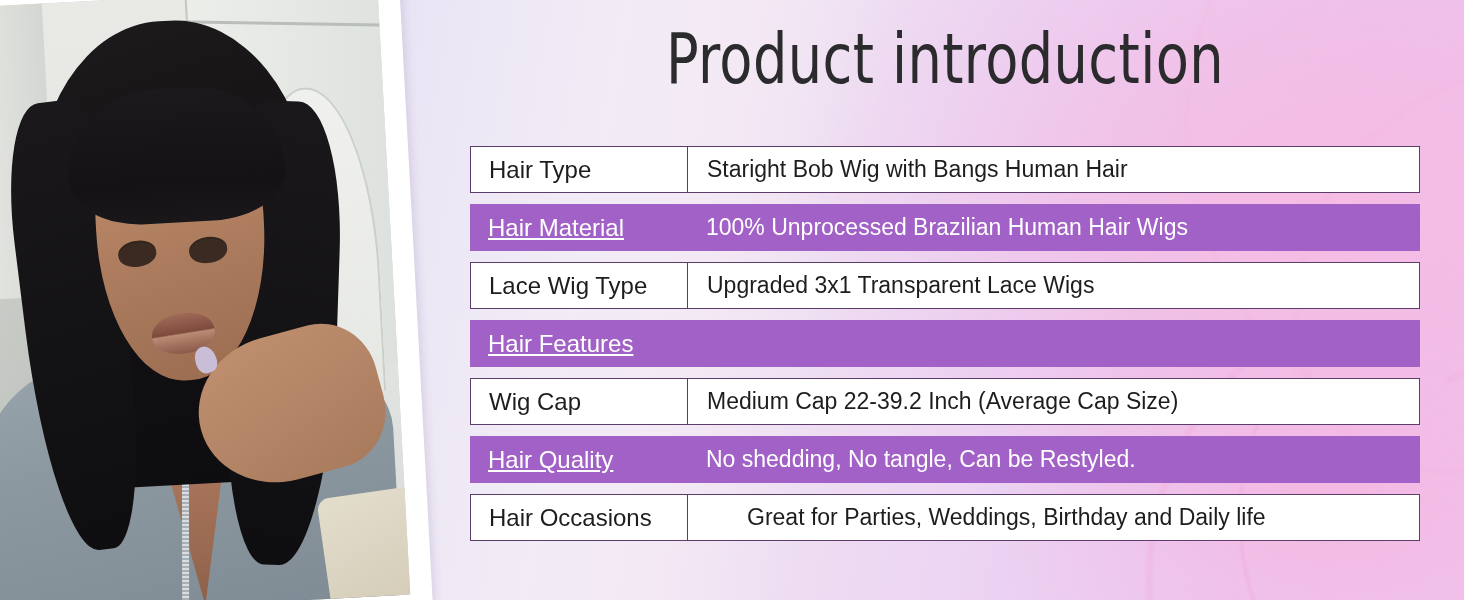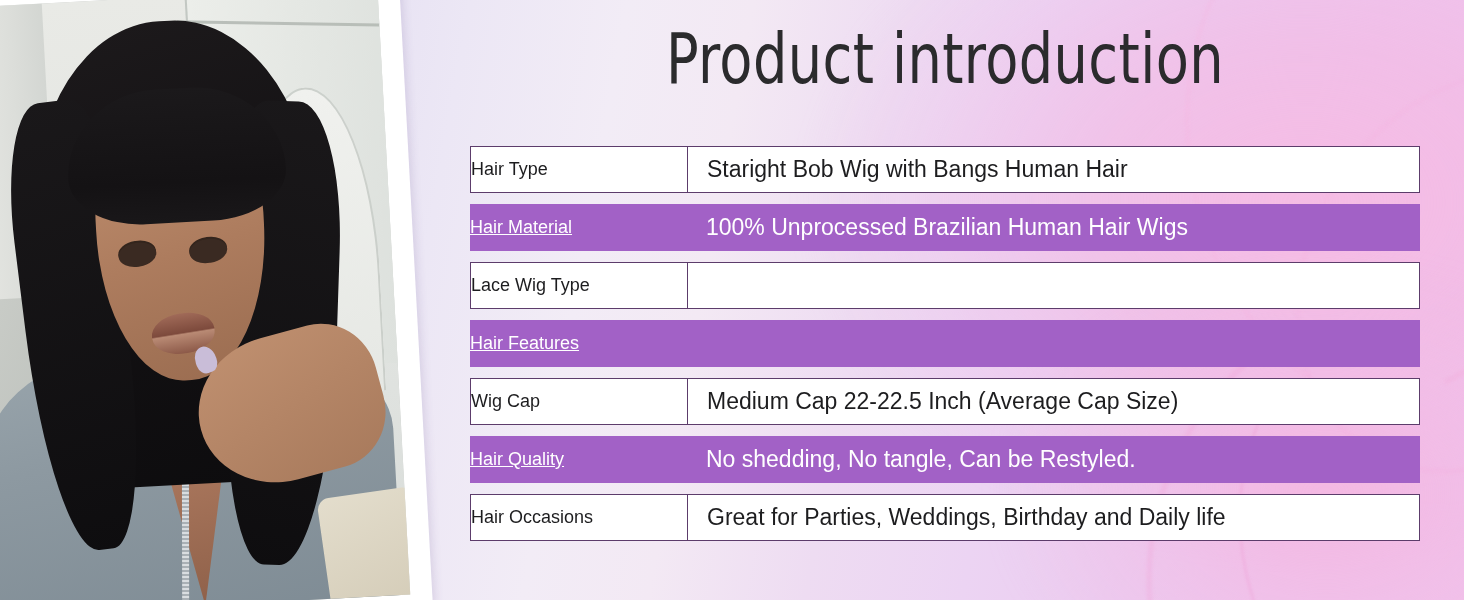--- a/index.html
+++ b/index.html
@@ -304,36 +304,37 @@
     left: 470px;
     width: 950px;
   }
   .spec-row {
     display: flex;
     align-items: stretch;
     height: 47px;
     margin-bottom: 11px;
     box-sizing: border-box;
   }
-  .spec-row:last-child { margin-bottom: 12px; }
+  .spec-row:last-child { margin-bottom: 12px; gap: 40px; }
 
   .spec-row.light {
     background: #ffffff;
     border: 1.6px solid #5c3c6b;
   }
   .spec-row.dark {
     background: #a261c6;
     border: none;
   }
 
   .spec-label {
     flex: 0 0 217px;
     display: flex;
     align-items: center;
-    font-size: 18px;
+    padding-left: 18px;
+    font-size: 24px;
     box-sizing: border-box;
   }
   .spec-row.light .spec-label {
     color: #1d1d1f;
     border-right: 1.6px solid #5c3c6b;
   }
   .spec-row.dark .spec-label {
     color: #ffffff;
     border-right: none;
     text-decoration: underline;
@@ -395,27 +396,28 @@
       <div class="spec-row light">
         <div class="spec-label">Hair Type</div>
         <div class="spec-value">Staright Bob Wig with Bangs Human Hair</div>
       </div>
       <div class="spec-row dark">
         <div class="spec-label">Hair Material</div>
         <div class="spec-value">100% Unprocessed Brazilian Human Hair Wigs</div>
       </div>
       <div class="spec-row light">
         <div class="spec-label">Lace Wig Type</div>
+        <div class="spec-value">Upgraded  3x1 Transparent Lace Wigs</div>
       </div>
       <div class="spec-row dark">
         <div class="spec-label">Hair Features</div>
       </div>
       <div class="spec-row light">
         <div class="spec-label">Wig Cap</div>
-        <div class="spec-value">Medium Cap 22-22.5 Inch (Average Cap Size)</div>
+        <div class="spec-value">Medium Cap 22-39.2 Inch (Average Cap Size)</div>
       </div>
       <div class="spec-row dark">
         <div class="spec-label">Hair Quality</div>
         <div class="spec-value">No shedding, No tangle, Can be Restyled.</div>
       </div>
       <div class="spec-row light">
         <div class="spec-label">Hair Occasions</div>
         <div class="spec-value">Great for Parties, Weddings, Birthday and Daily life</div>
       </div>
     </div>

